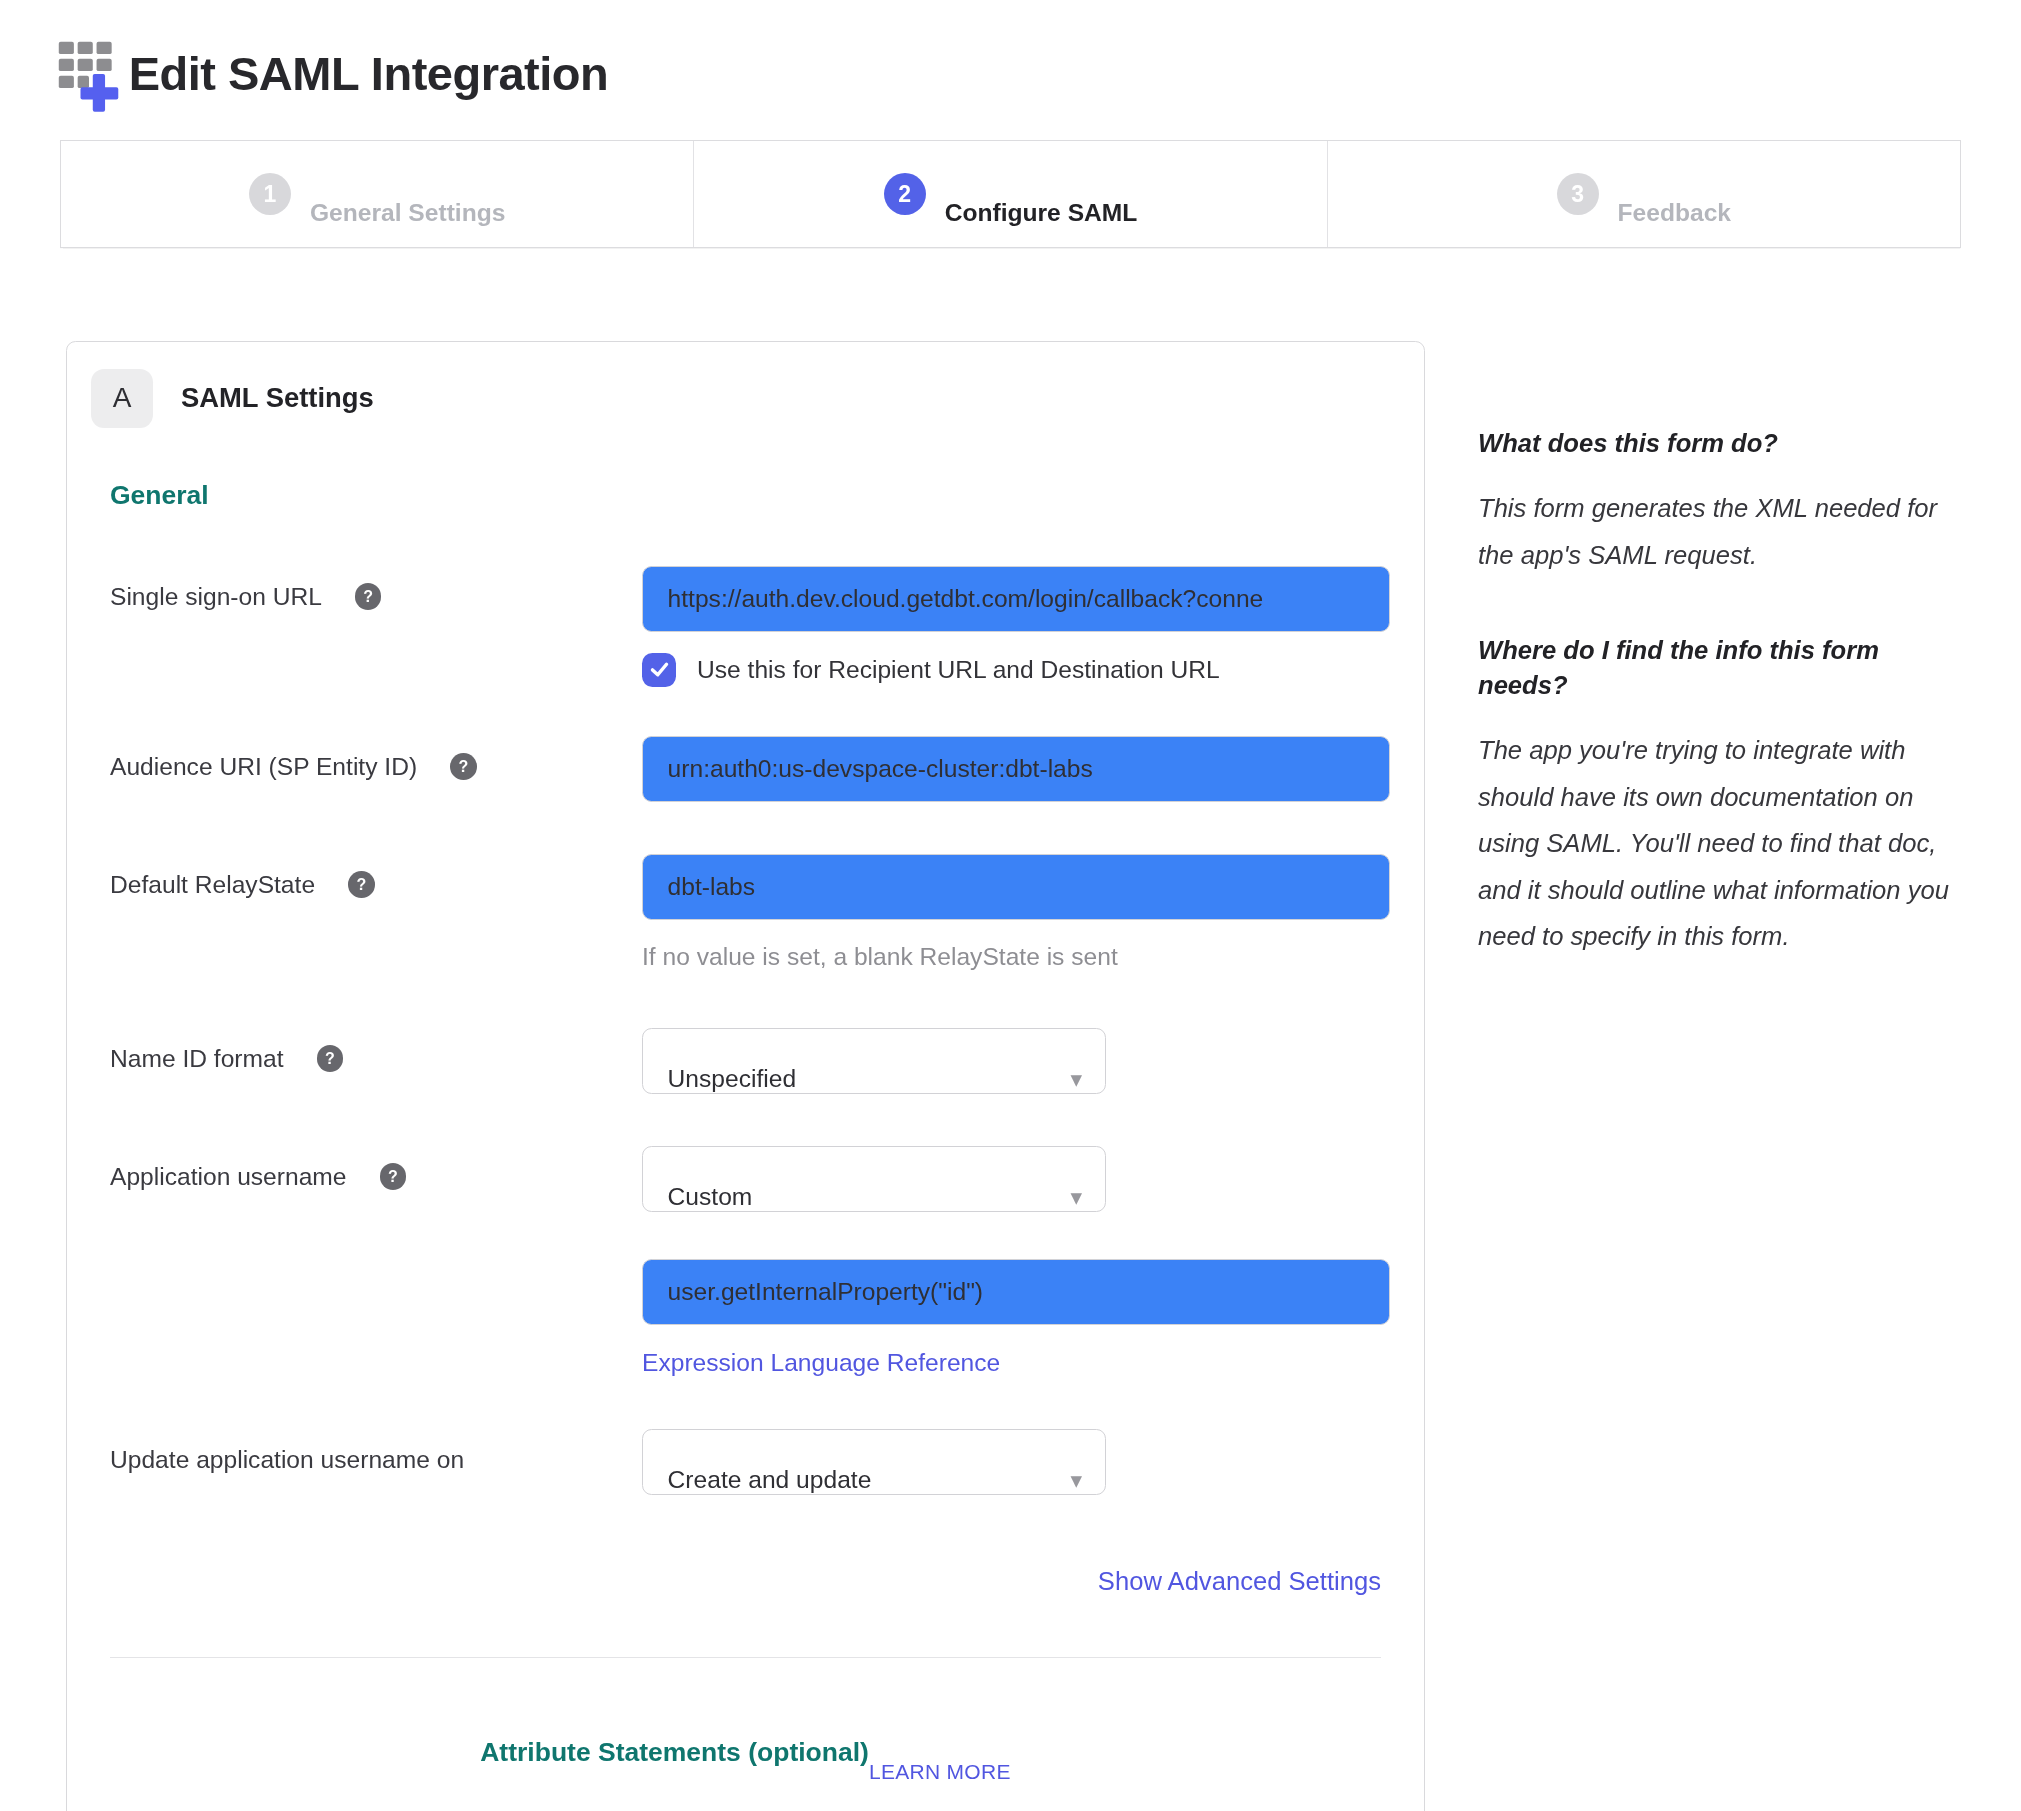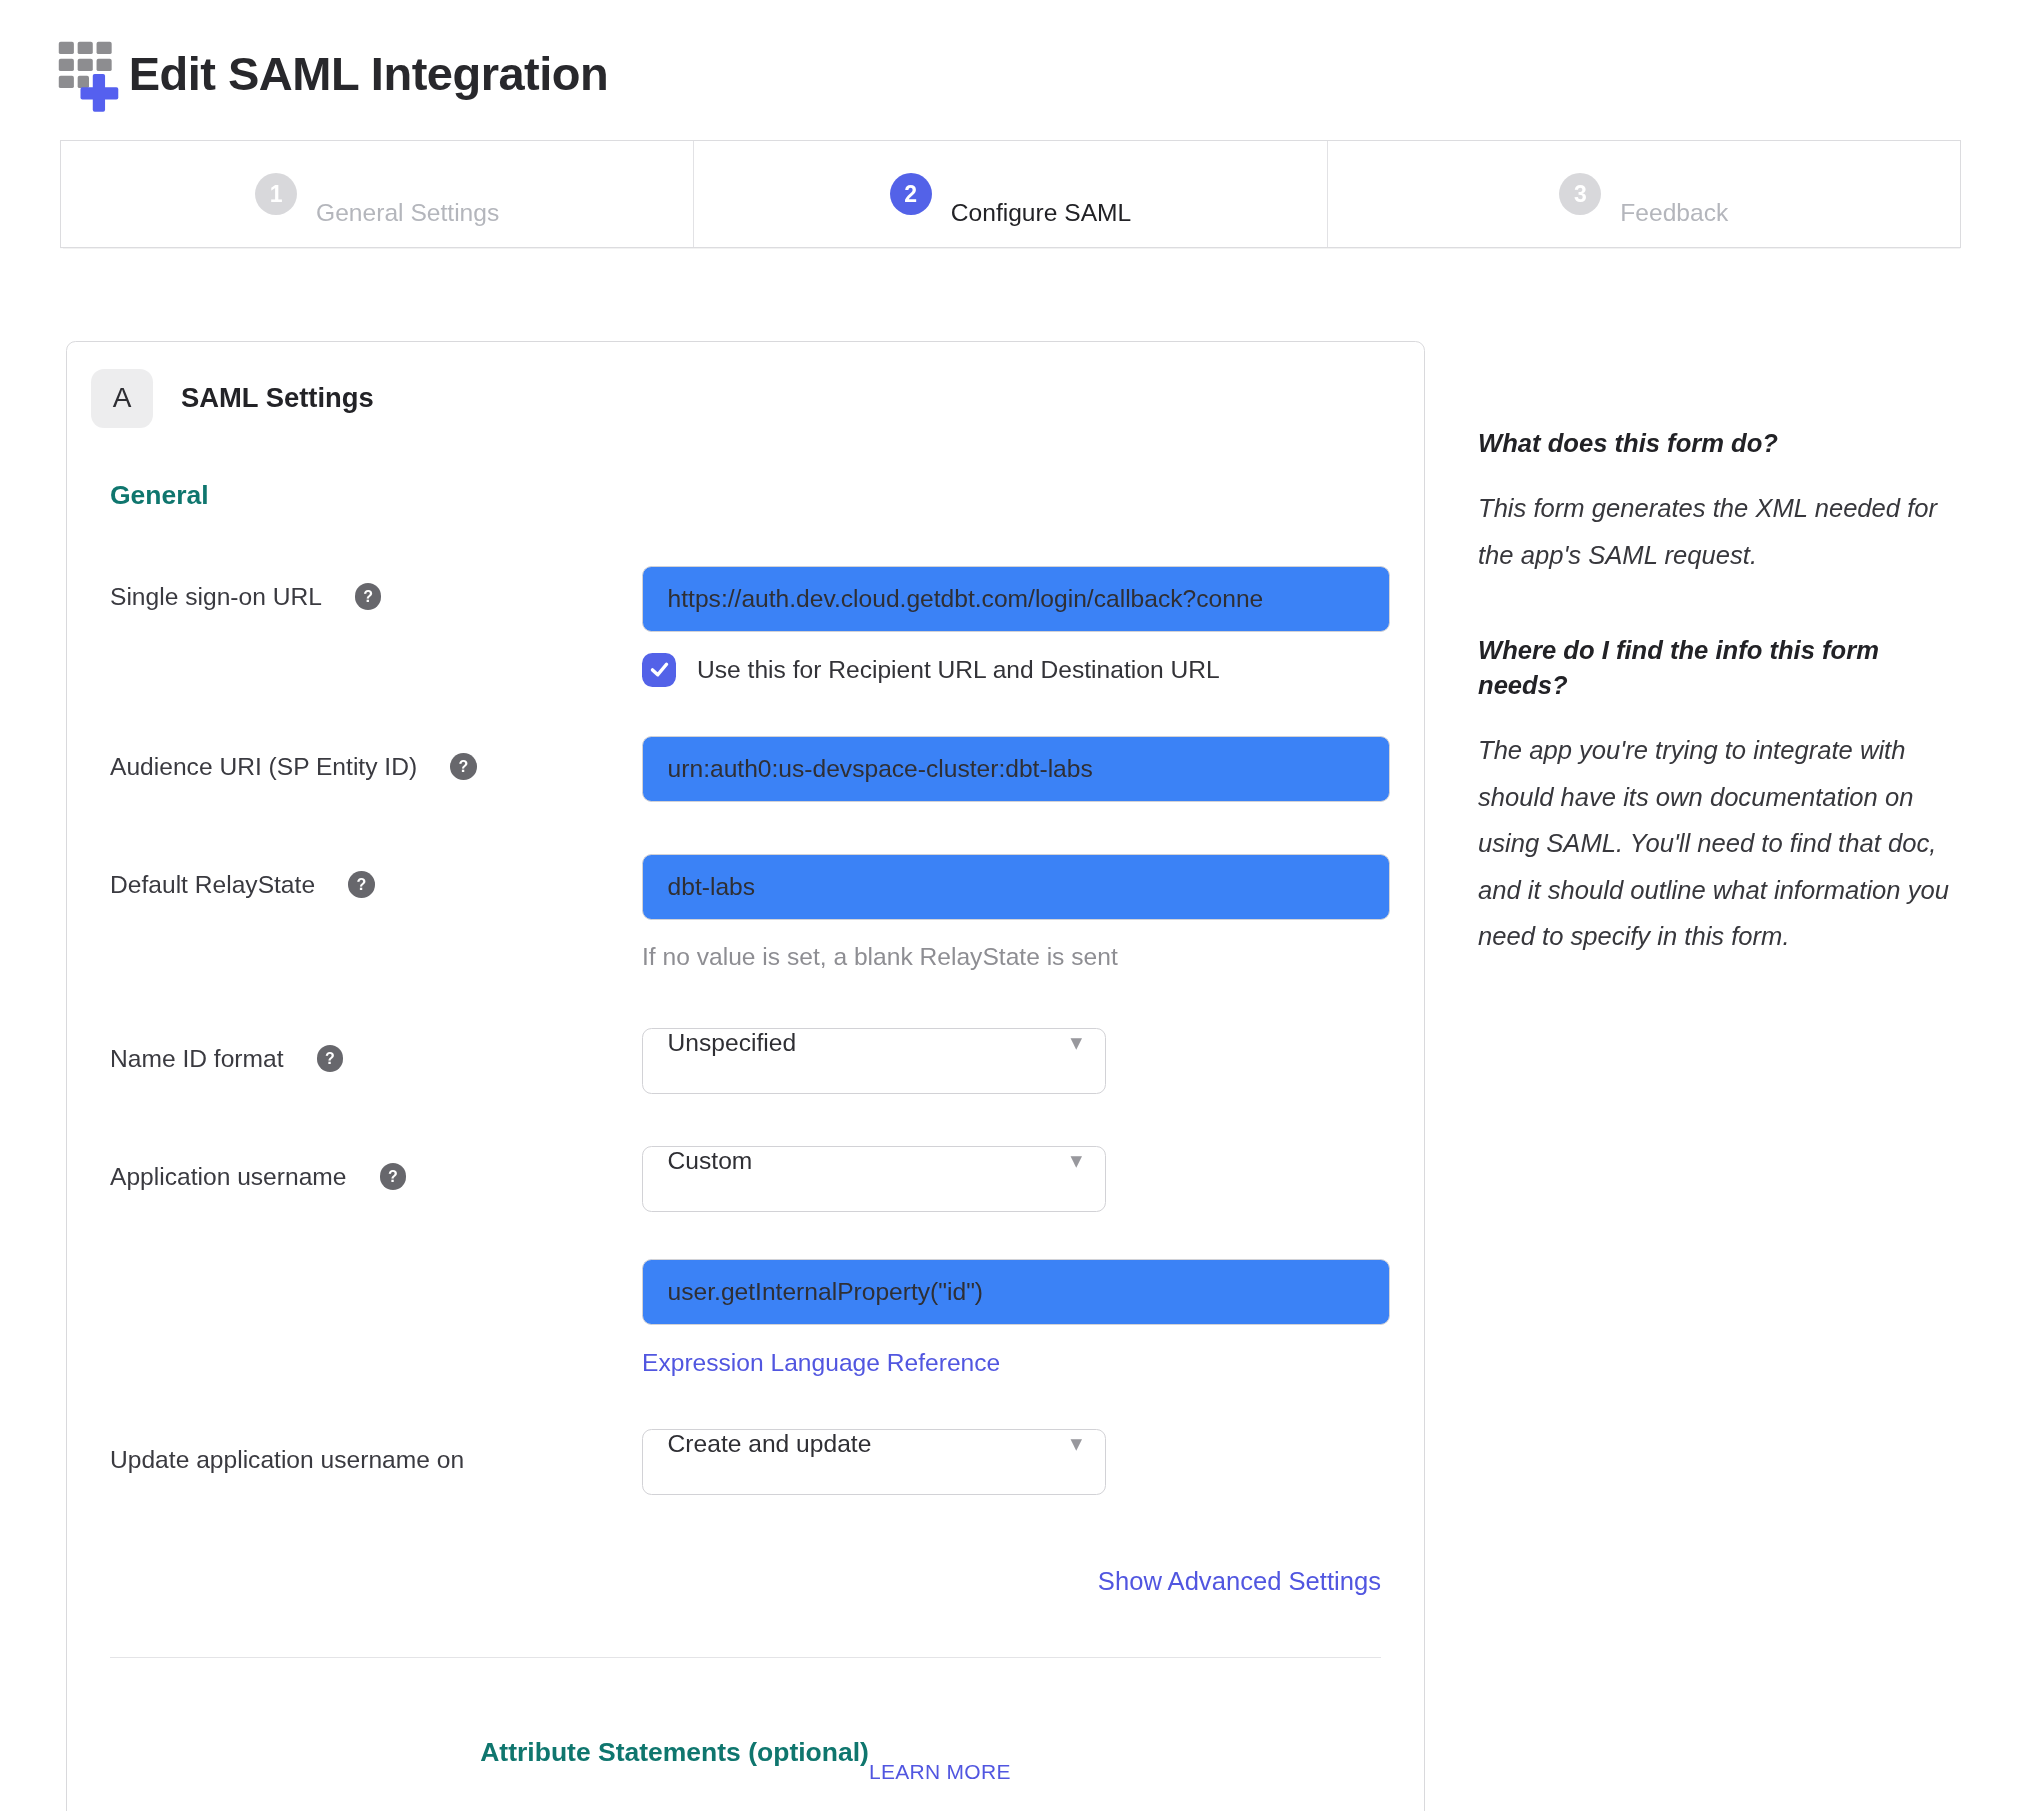--- a/index.html
+++ b/index.html
@@ -17,21 +17,21 @@
   .hdr{display:flex;align-items:center;margin:34px 0 0 55px;}
   .hdr .appicon{width:68px;height:78px;flex:0 0 auto;margin-right:5.7px;}
   .hdr h1{font-size:47px;font-weight:700;letter-spacing:-0.5px;color:#28282c;}
   
   .wizard{display:flex;margin:28px 60px 0 60px;height:108px;
     border:0.9px solid #dcdcdf;background:#fff;box-shadow:0 0.9px 0.9px rgba(0,0,0,.05);}
   .step{flex:1;display:flex;align-items:center;justify-content:center;gap:19px;cursor:pointer;}
   .step + .step{border-left:0.9px solid #e2e2e5;}
   .step .circ{width:42px;height:42px;border-radius:50%;background:#d8d8db;color:#fff;
     font-size:23px;font-weight:700;display:flex;align-items:center;justify-content:center;}
-  .step .slabel{font-size:24.6px;font-weight:400;color:#b4b6bc;margin-top:37px;}
+  .step .slabel{font-size:24.6px;font-weight:700;color:#b4b6bc;margin-top:37px;}
   .step.active .circ{background:var(--accent);}
   .step.active .slabel{color:#222226;}
   
   .content{display:flex;align-items:flex-start;margin:93px 0 0 66px;}
   .panel{width:1359px;border:0.9px solid #d9d9dc;border-radius:9.5px;background:#fff;
     padding:26.5px 0 151px 0;}
   .panel-inner{padding:0 43px 0 24px;}
   .badge-row{display:flex;align-items:center;}
   .abadge{width:62px;height:59px;border-radius:13.2px;background:#ededee;
     display:flex;align-items:center;justify-content:center;font-size:28px;color:#2e2e33;}
@@ -42,21 +42,21 @@
   .flabel{width:532px;flex:0 0 auto;display:flex;align-items:center;gap:33px;
     padding-top:17px;font-size:24.6px;color:var(--text-label);}
   .fctrl{flex:1;}
   .help{width:26.5px;height:26.5px;border-radius:50%;background:#67676c;display:inline-flex;
     align-items:center;justify-content:center;flex:0 0 auto;cursor:pointer;}
   .help::after{content:"?";color:#fff;font-size:16px;font-weight:700;}
   .tinput{width:748px;height:66px;border:1.9px solid #d2d2d6;border-radius:9.5px;
     font-size:24.6px;color:#2f2f34;padding:0 24.6px;font-family:"Liberation Sans",sans-serif;
     background:#3b82f6;outline:none;white-space:nowrap;overflow:hidden;text-overflow:clip;}
   .selbox{width:464px;height:66px;border:1.9px solid #d2d2d6;border-radius:9.5px;background:#fff;
-    display:flex;align-items:flex-start;justify-content:space-between;padding:0 23px 0 24.6px;
+    display:flex;align-items:flex-end;justify-content:space-between;padding:0 23px 0 24.6px;
     font-size:24.6px;color:#2f2f34;cursor:pointer;}
   .selbox::after{content:"▾";font-size:23px;color:#98989d;}
   .cbrow{display:flex;align-items:center;gap:21px;margin-top:21px;}
   .cbox{width:34px;height:34px;border-radius:10.4px;background:var(--accent);
     display:flex;align-items:center;justify-content:center;cursor:pointer;flex:0 0 auto;}
   .cbox svg{width:21px;height:21px;}
   .cblabel{font-size:24.6px;color:#333338;}
   .hint{margin-top:23px;font-size:24.6px;color:var(--text-muted);}
   .lnk{color:var(--link);font-size:24.6px;text-decoration:none;cursor:pointer;}
   .elr{display:inline-block;margin-top:24.6px;}

